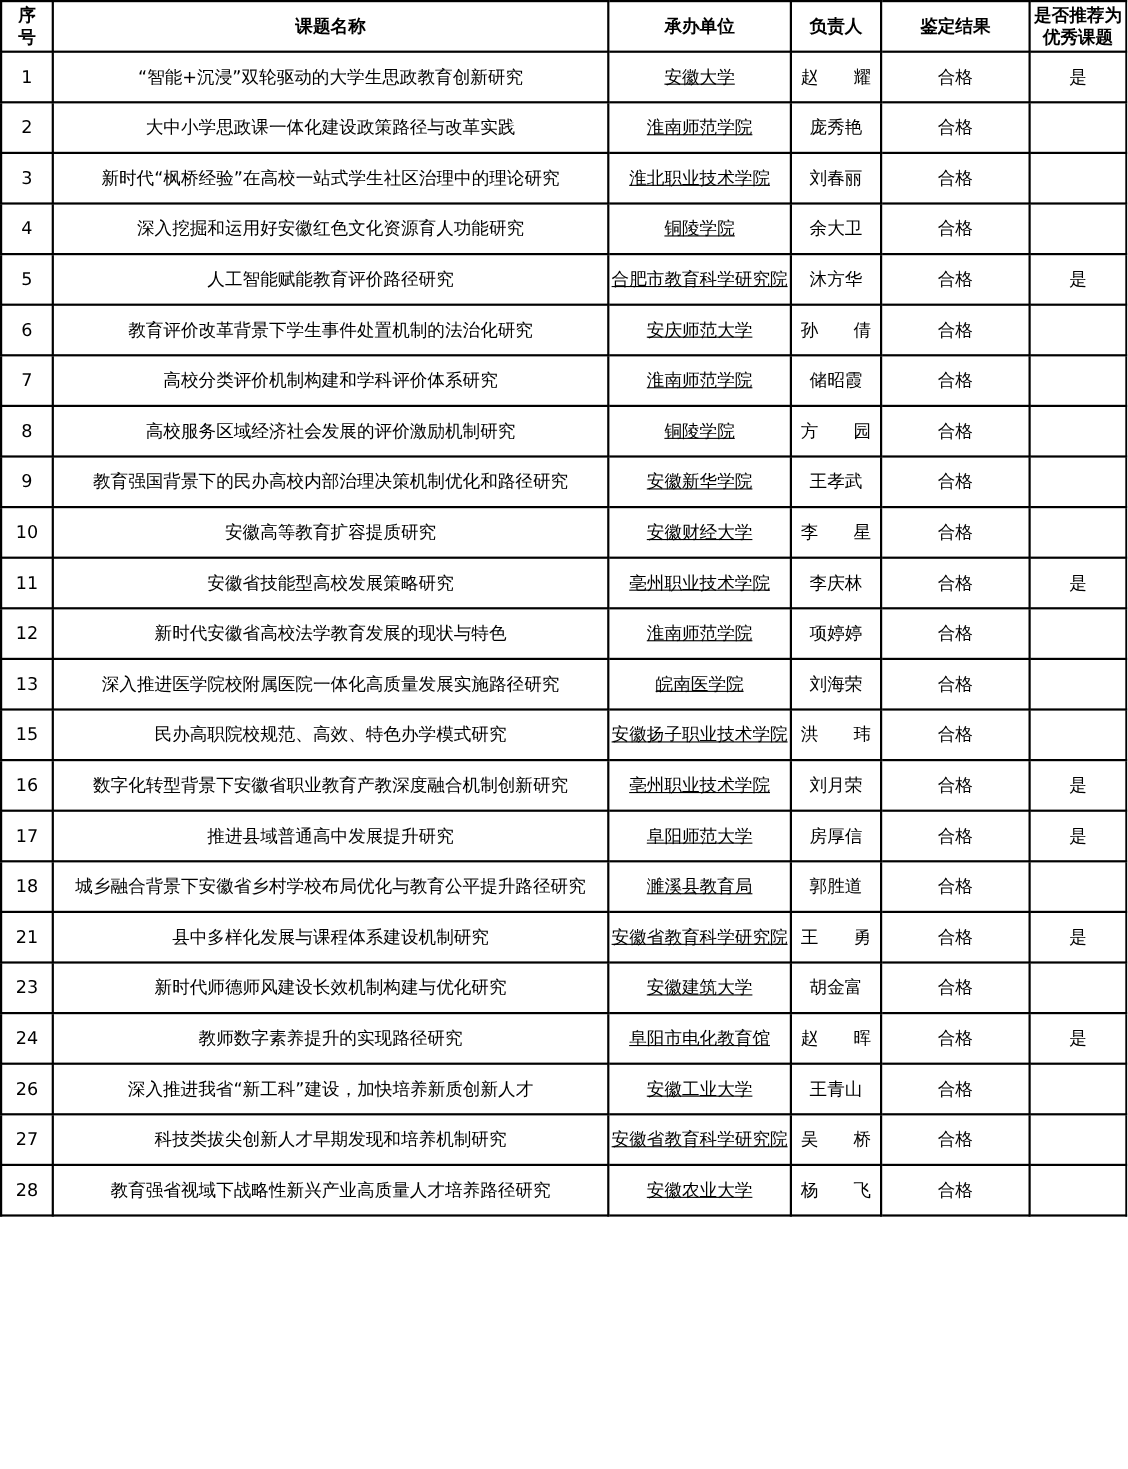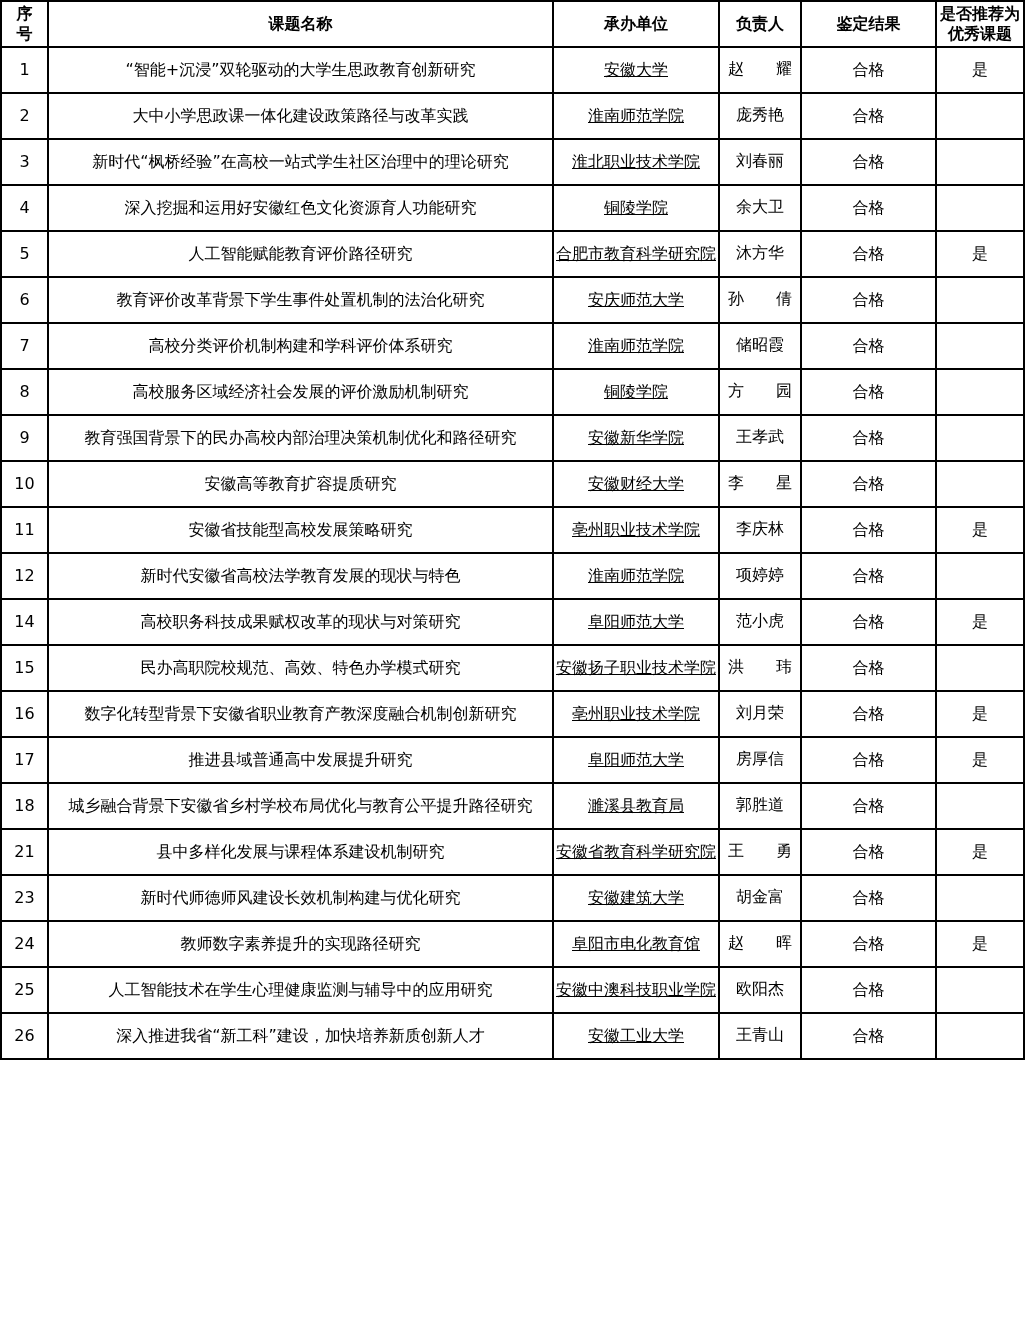--- a/index.html
+++ b/index.html
@@ -35,21 +35,21 @@
   }
   .appraisal-table thead tr { height: 44px; }
   .appraisal-table tbody tr { height: 46px; }
   .appraisal-table th {
     font-weight: bold;
     white-space: pre-line;
   }
   td.col-title { padding: 2px 6px; margin-top: 32px; }
   td.col-unit  { padding: 2px 2px; text-decoration: underline; }
   
-  td.col-person { white-space: pre; font-family: Liberation Mono, monospace; }
+  td.col-person { white-space: pre; }
 </style>
 </head>
 <body>
 
 <div class="sheet">
   <table class="appraisal-table">
     <colgroup>
       <col style="width:47px">
       <col style="width:505px">
       <col style="width:166px">
@@ -160,26 +160,26 @@
         </tr>
         <tr>
           <td class="col-no">12</td>
           <td class="col-title">新时代安徽省高校法学教育发展的现状与特色</td>
           <td class="col-unit">淮南师范学院</td>
           <td class="col-person">项婷婷</td>
           <td class="col-result">合格</td>
           <td class="col-recommended"></td>
         </tr>
         <tr>
-          <td class="col-no">14</td>
-          <td class="col-title">高校职务科技成果赋权改革的现状与对策研究</td>
-          <td class="col-unit">阜阳师范大学</td>
-          <td class="col-person">范小虎</td>
-          <td class="col-result">合格</td>
-          <td class="col-recommended">是</td>
+          <td class="col-no">13</td>
+          <td class="col-title">深入推进医学院校附属医院一体化高质量发展实施路径研究</td>
+          <td class="col-unit">皖南医学院</td>
+          <td class="col-person">刘海荣</td>
+          <td class="col-result">合格</td>
+          <td class="col-recommended"></td>
         </tr>
         <tr>
           <td class="col-no">15</td>
           <td class="col-title">民办高职院校规范、高效、特色办学模式研究</td>
           <td class="col-unit">安徽扬子职业技术学院</td>
           <td class="col-person">洪　　玮</td>
           <td class="col-result">合格</td>
           <td class="col-recommended"></td>
         </tr>
         <tr>
@@ -224,30 +224,38 @@
         </tr>
         <tr>
           <td class="col-no">24</td>
           <td class="col-title">教师数字素养提升的实现路径研究</td>
           <td class="col-unit">阜阳市电化教育馆</td>
           <td class="col-person">赵　　晖</td>
           <td class="col-result">合格</td>
           <td class="col-recommended">是</td>
         </tr>
         <tr>
-          <td class="col-no">25</td>
-          <td class="col-title">人工智能技术在学生心理健康监测与辅导中的应用研究</td>
-          <td class="col-unit">安徽中澳科技职业学院</td>
-          <td class="col-person">欧阳杰</td>
-          <td class="col-result">合格</td>
-          <td class="col-recommended"></td>
-        </tr>
-        <tr>
           <td class="col-no">26</td>
           <td class="col-title">深入推进我省“新工科”建设，加快培养新质创新人才</td>
           <td class="col-unit">安徽工业大学</td>
           <td class="col-person">王青山</td>
+          <td class="col-result">合格</td>
+          <td class="col-recommended"></td>
+        </tr>
+        <tr>
+          <td class="col-no">27</td>
+          <td class="col-title">科技类拔尖创新人才早期发现和培养机制研究</td>
+          <td class="col-unit">安徽省教育科学研究院</td>
+          <td class="col-person">吴　　桥</td>
+          <td class="col-result">合格</td>
+          <td class="col-recommended"></td>
+        </tr>
+        <tr>
+          <td class="col-no">28</td>
+          <td class="col-title">教育强省视域下战略性新兴产业高质量人才培养路径研究</td>
+          <td class="col-unit">安徽农业大学</td>
+          <td class="col-person">杨　　飞</td>
           <td class="col-result">合格</td>
           <td class="col-recommended"></td>
         </tr>
       </tbody>
   </table>
 </div>
 
 </body></html>

